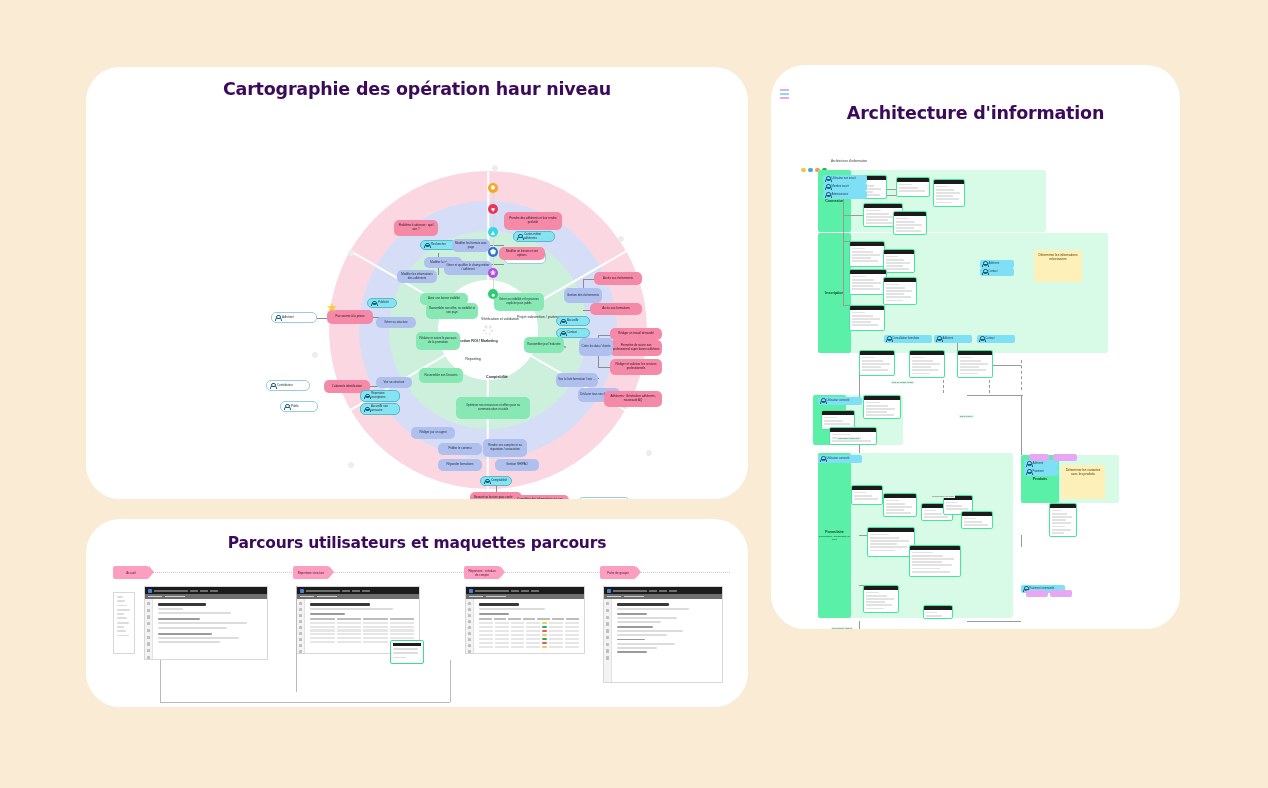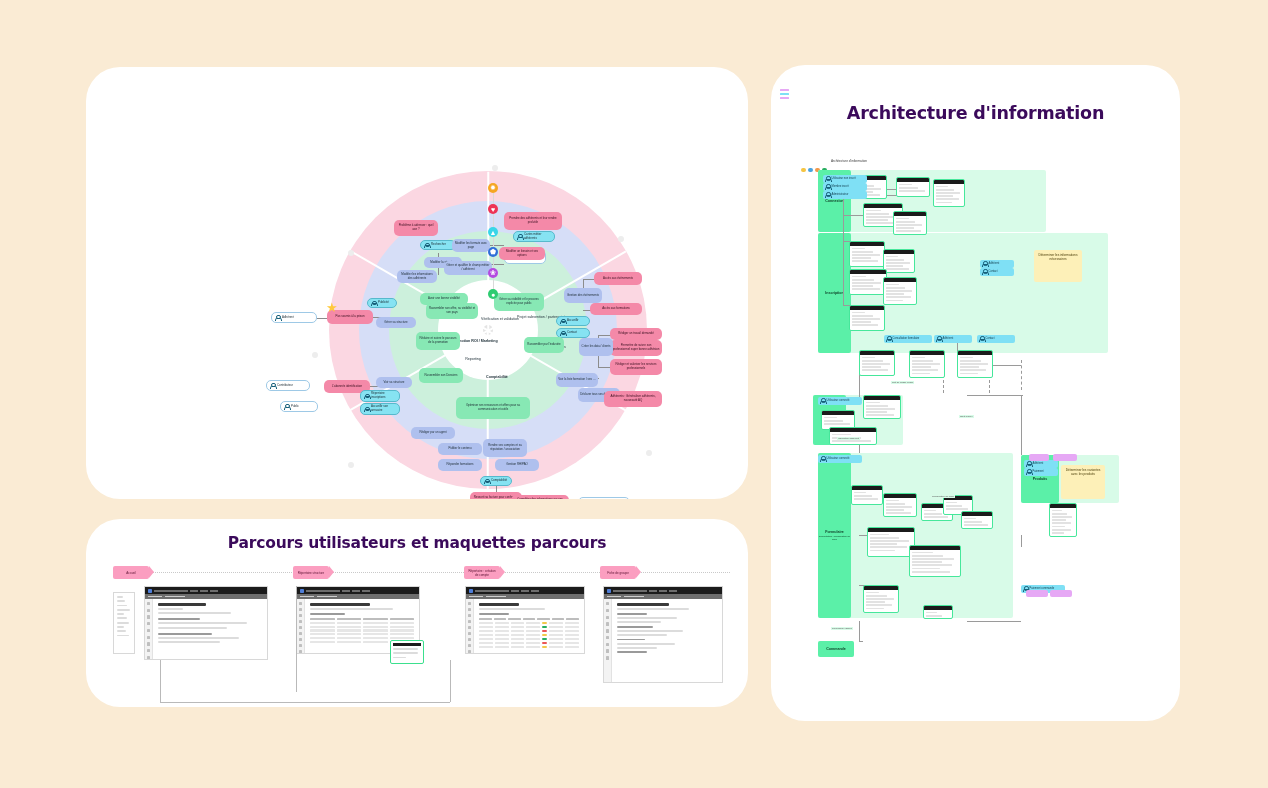--- a/index.html
+++ b/index.html
@@ -9,21 +9,21 @@
     background:#FAEBD4;
     font-family:"Liberation Sans","DejaVu Sans",sans-serif;
     -webkit-font-smoothing:antialiased;
   }
   .stage{position:relative;width:1268px;height:788px;}
 
   
   .panel{position:absolute;background:#fff;border-radius:34px;overflow:hidden;}
   #panel-cartographie{left:86px;top:67px;width:662px;height:432px;}
   #panel-parcours{left:86px;top:519px;width:662px;height:188px;}
-  #panel-architecture{left:771px;top:65px;width:409px;height:656px;}
+  #panel-architecture{left:771px;top:65px;width:409px;height:564px;}
 
   .panel-title{
     text-align:center;color:#3B0A5B;
     font-weight:bold;letter-spacing:-0.2px;
     font-family:"DejaVu Sans","Liberation Sans",sans-serif;
   }
   #panel-cartographie .panel-title{font-size:17.5px;margin-top:12px;}
   #panel-parcours   .panel-title{font-size:15.5px;margin-top:15px;}
   #panel-architecture .panel-title{font-size:17.5px;margin-top:38px;}
 
@@ -129,20 +129,21 @@
   .aline.h{height:0.6px;} .aline.v{width:0.6px;}
   .aline.dash-v{width:0;border-left:0.6px dashed #9A9A9A;background:none;}
   .alab{position:absolute;font-size:2.4px;color:#555;background:#D8FBE8;padding:0 1px;}
 </style>
 </head>
 <body>
 
 <div class="stage">
 
   <section class="panel" id="panel-cartographie">
+    <div class="panel-title">Cartographie des opération haur niveau</div>
 
     <div class="wheel">
       <div class="ring ring-outer"></div>
       <div class="ring ring-mid"></div>
       <div class="ring ring-in"></div>
       <div class="ring ring-hub"></div>
       <div class="hub-dot"></div>
       <div id="spokes">
           <div class="spoke" style="transform: rotate(-90deg);"></div>
           <div class="spoke" style="transform: rotate(-30deg);"></div>

